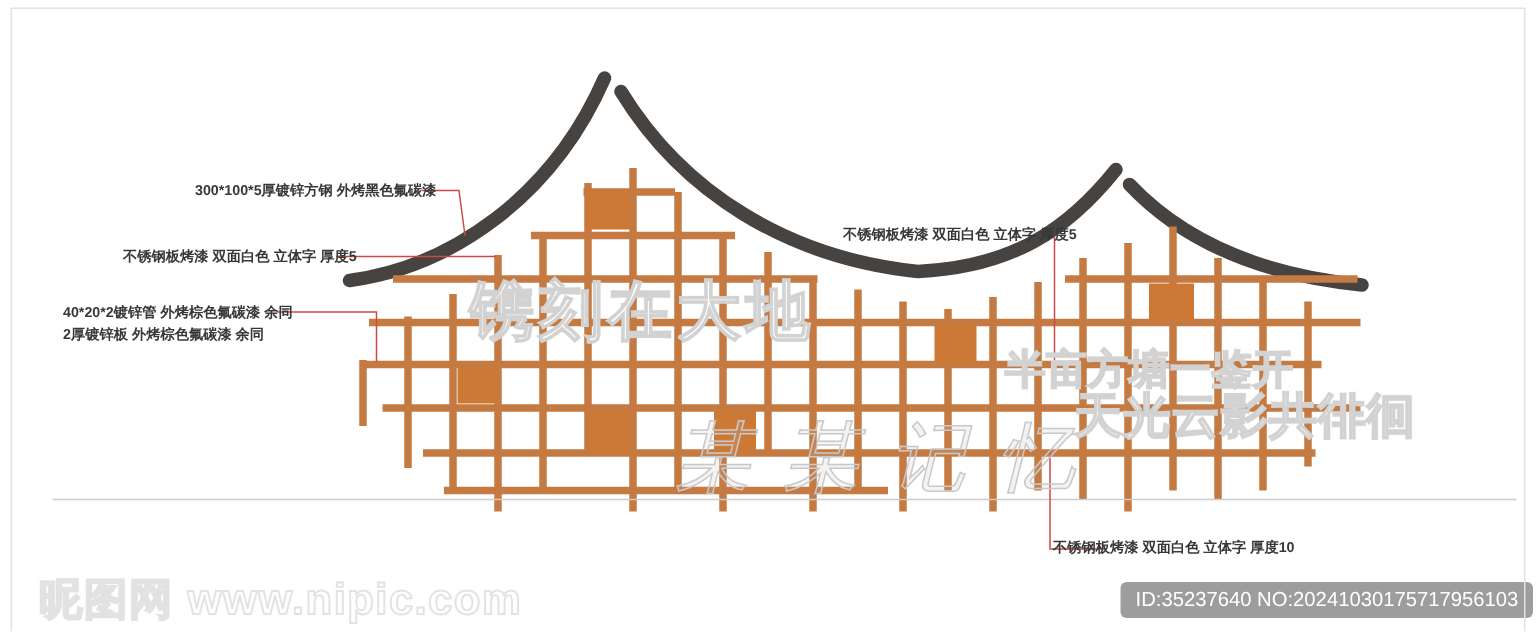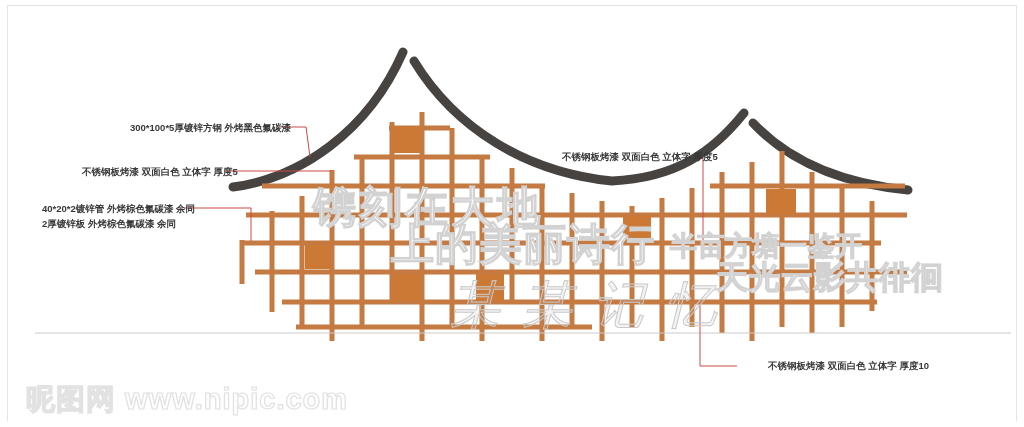--- a/index.html
+++ b/index.html
@@ -109,26 +109,26 @@
   <div class="ann" style="left: 82px; top: 164px;">
     <span>不锈钢板烤漆 双面白色 立体字 厚度5</span>
   </div>
   <div class="ann" style="left: 42px; top: 201px;">
     <div>40*20*2镀锌管 外烤棕色氟碳漆 余同</div>
     <div>2厚镀锌板 外烤棕色氟碳漆 余同</div>
   </div>
   <div class="ann" style="left: 562px; top: 149px;">
     <span>不锈钢板烤漆 双面白色 立体字 厚度5</span>
   </div>
-  <div class="ann" style="left: 768px; top: 358px;">
+  <div class="ann" style="left: 702px; top: 358px;">
     <span>不锈钢板烤漆 双面白色 立体字 厚度10</span>
   </div>
 
   <div class="big-white" id="slogan-line1">镌刻在大地</div>
-  <div class="big-white" id="slogan-line2">上的美丽诗行</div>
   <div class="big-white" id="poem-line1">半亩方塘一鉴开</div>
   <div class="big-white" id="poem-line2">天光云影共徘徊</div>
   <div id="script-watermark">某某记忆</div>
 
   <div id="site-watermark">昵图网 www.nipic.com</div>
+  <div id="id-badge">ID:35237640 NO:20241030175717956103</div>
 
   <div id="canvas-frame"></div>
 </div>
 
 </body></html>

